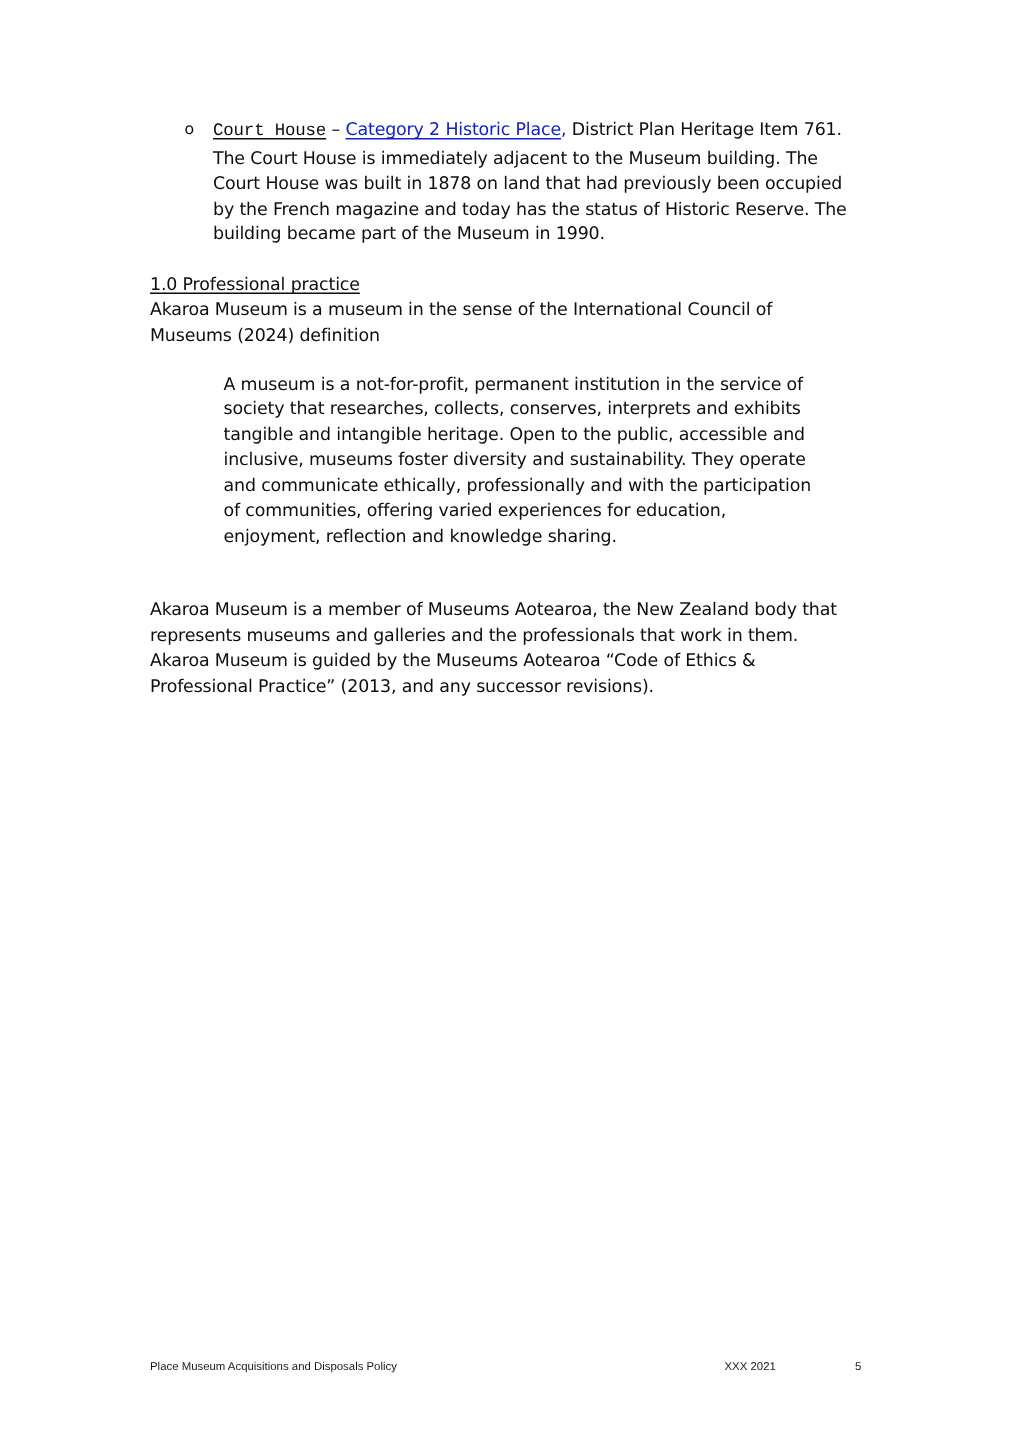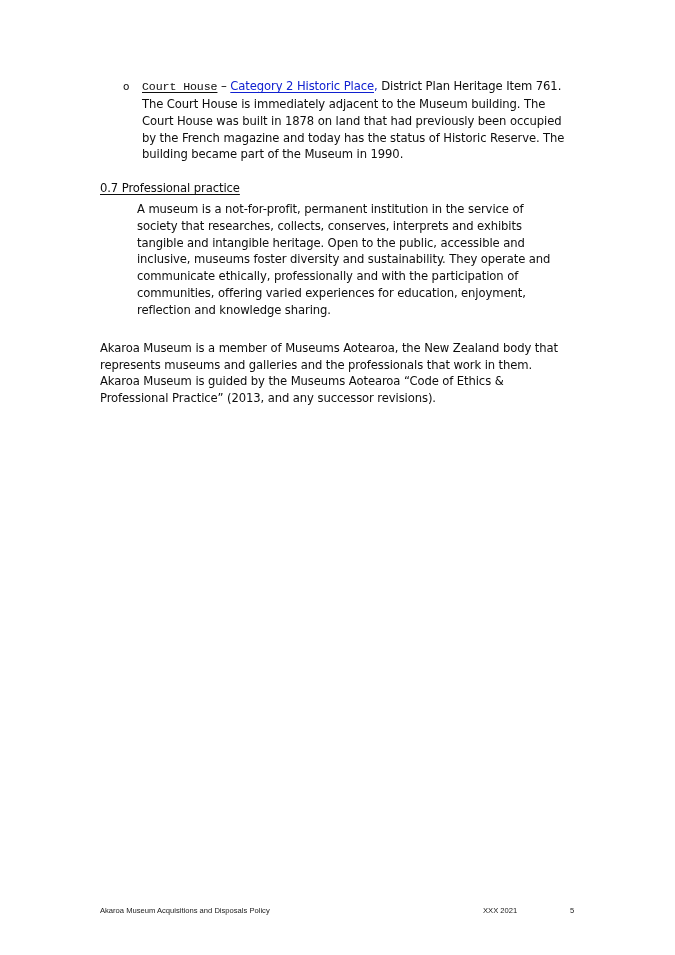--- a/index.html
+++ b/index.html
@@ -85,21 +85,21 @@
   .para {
     margin: 0;
   }
 
   .blank-line {
     height: 16.85px;
   }
 
   
   .indent-block {
-    margin: 4px;
+    margin: 16px;
     padding-left: 33px;
   }
 
   
   .footer {
     position: absolute;
     left: 100px;
     top: 904px;
     width: 475px;
     height: 14px;
@@ -132,30 +132,31 @@
 
 <div class="page">
 
   <div class="content">
 
     <div class="bullet-item">
       <span class="bullet-marker">o</span>
       <span class="bullet-text"><span class="u">Court House</span><span> – </span><a class="link">Category 2 Historic Place</a><span class="link-punct">,</span><span> District Plan Heritage Item 761. The Court House is immediately adjacent to the Museum building. The Court House was built in 1878 on land that had previously been occupied by the French magazine and today has the status of Historic Reserve. The building became part of the Museum in 1990.</span></span>
     </div>
 
-    <h2 class="section-heading">0.7 Professional practice</h2>
+    <h2 class="section-heading">1.0 Professional practice</h2>
 
+    <p class="para">Akaroa Museum is a museum in the sense of the International Council of Museums (2024) definition</p>
 
     <p class="para indent-block">A museum is a not-for-profit, permanent institution in the service of society that researches, collects, conserves, interprets and exhibits tangible and intangible heritage. Open to the public, accessible and inclusive, museums foster diversity and sustainability. They operate and communicate ethically, professionally and with the participation of communities, offering varied experiences for education, enjoyment, reflection and knowledge sharing.</p>
 
     <div class="blank-line"></div>
 
     <p class="para">Akaroa Museum is a member of Museums Aotearoa, the New Zealand body that represents museums and galleries and the professionals that work in them. Akaroa Museum is guided by the Museums Aotearoa “Code of Ethics &amp; Professional Practice” (2013, and any successor revisions).</p>
 
   </div>
 
   <div class="footer">
-    <span class="footer-left">Akaroa Museum Acquisitions and Disposals Policy</span>
+    <span class="footer-left">Place Museum Acquisitions and Disposals Policy</span>
     <span class="footer-center">XXX 2021</span>
     <span class="footer-right">5</span>
   </div>
 
 </div>
 
 </body></html>

